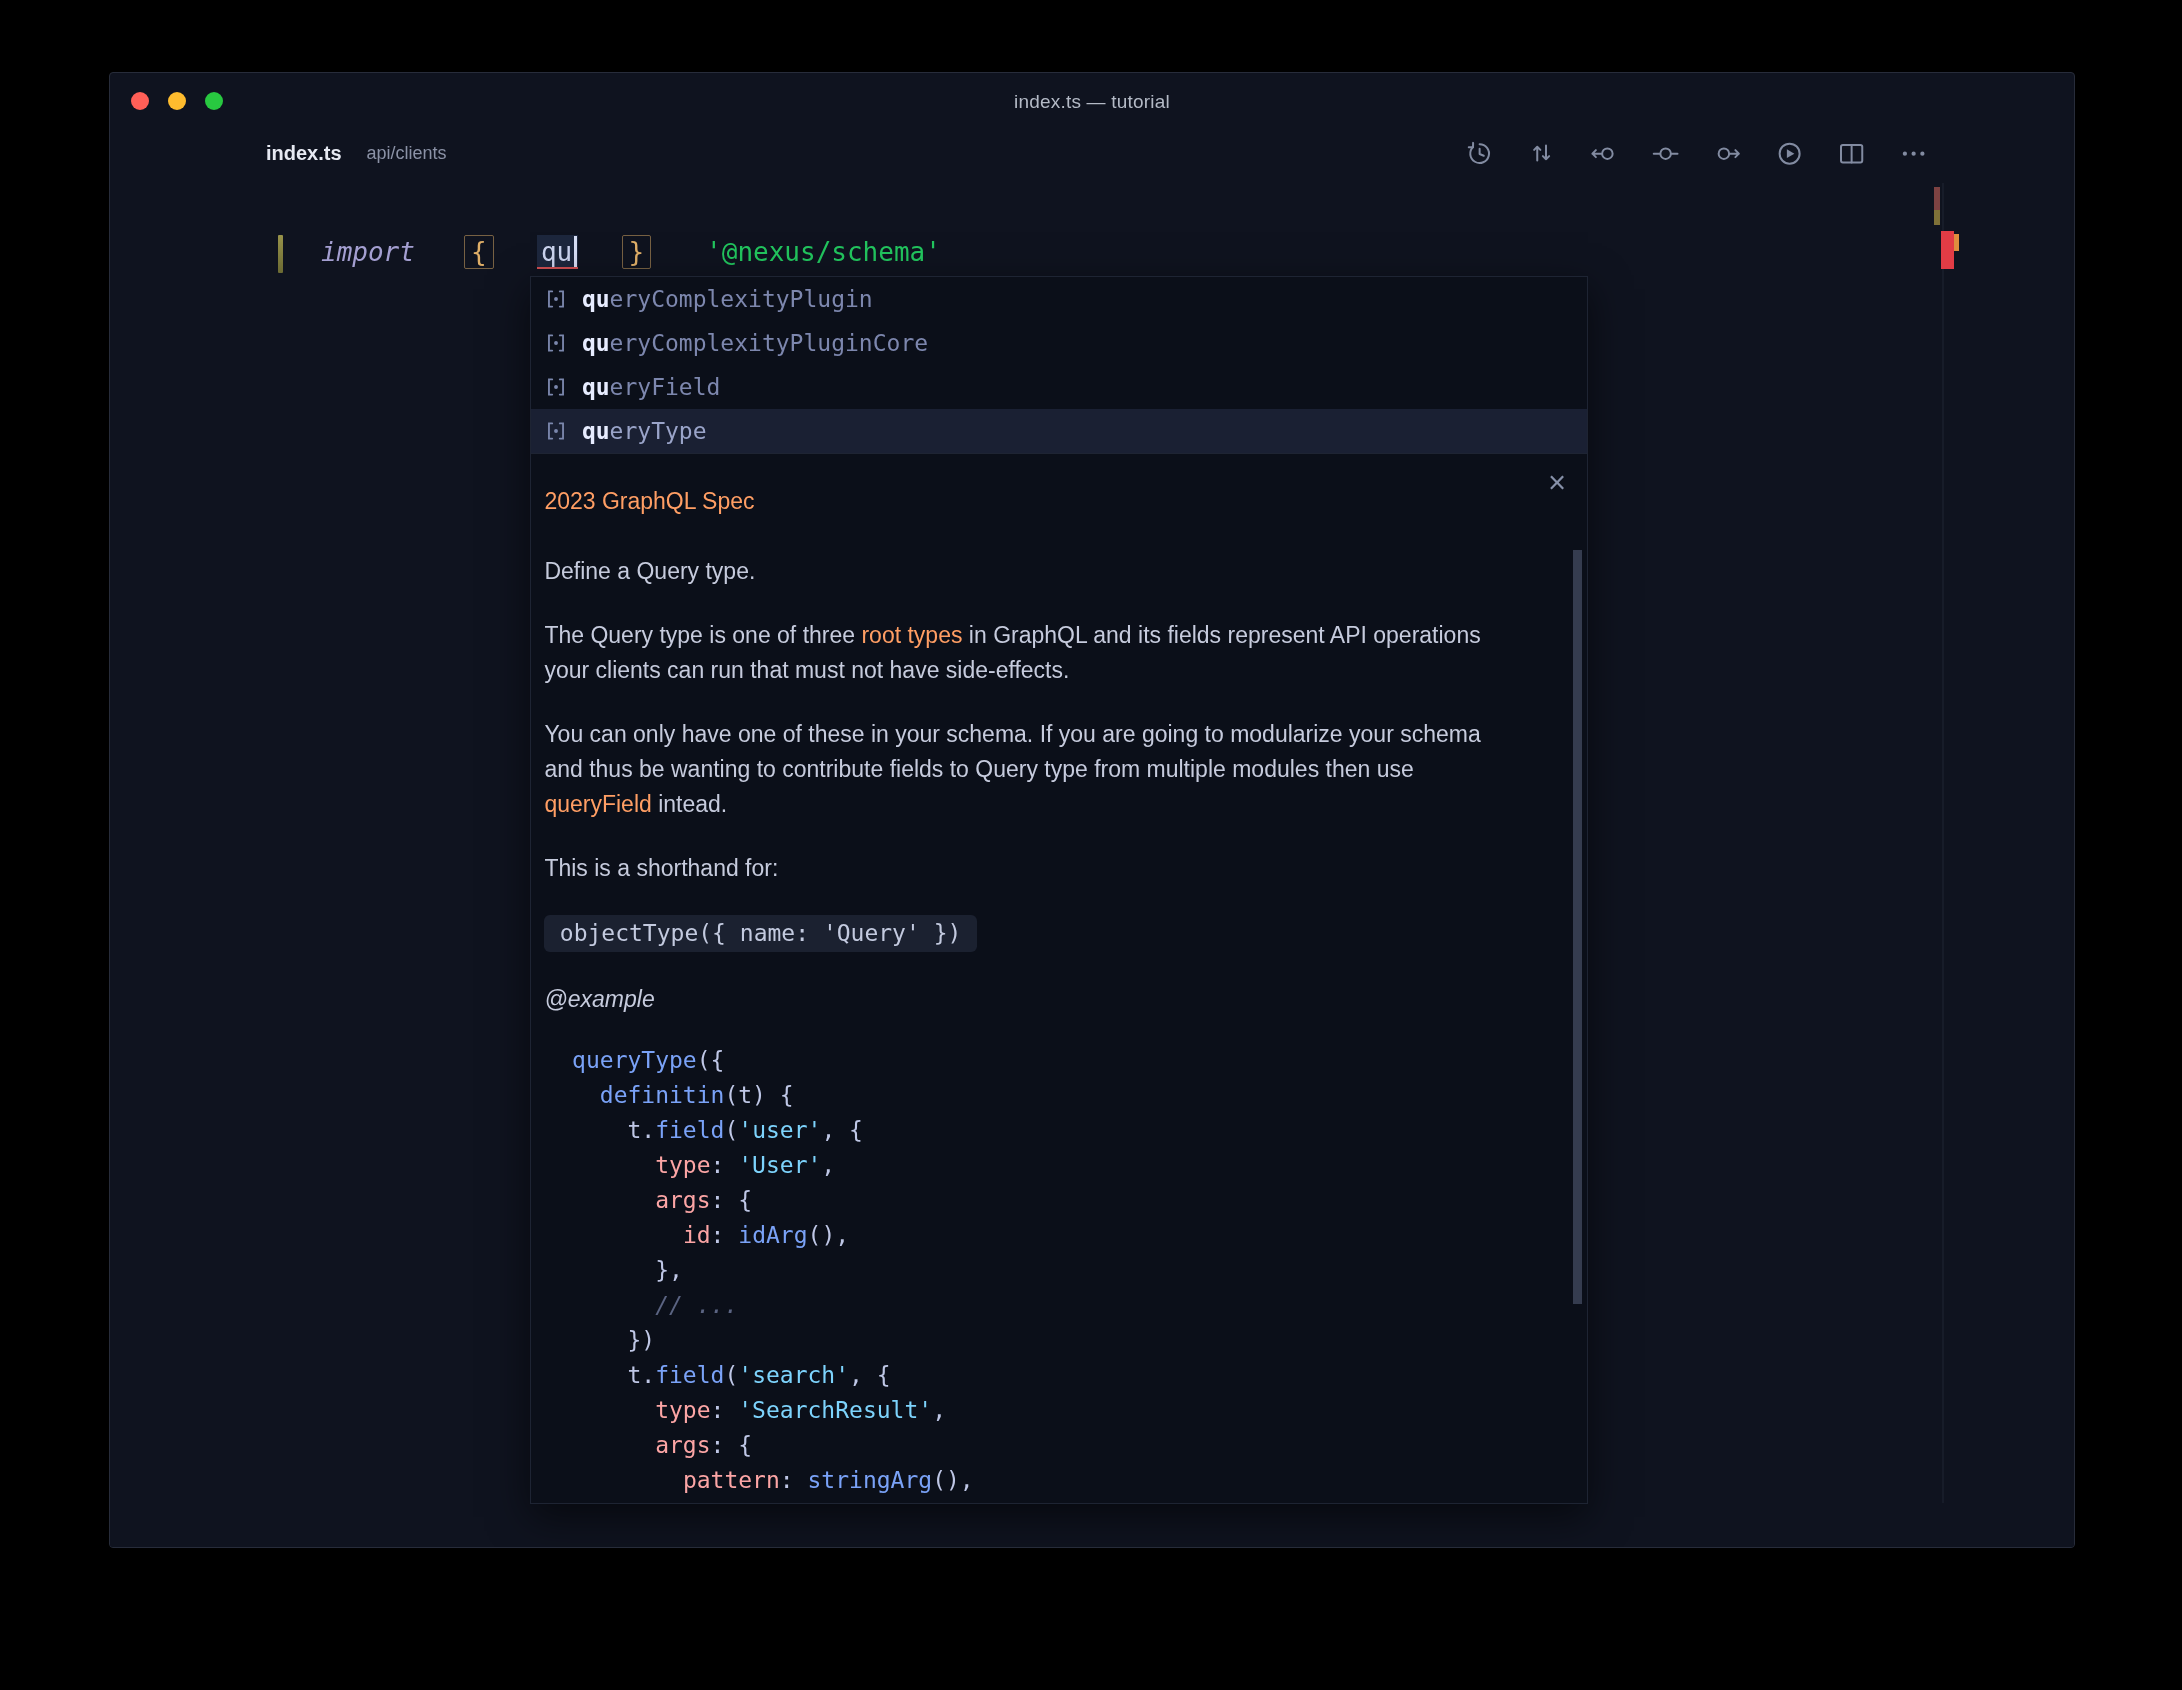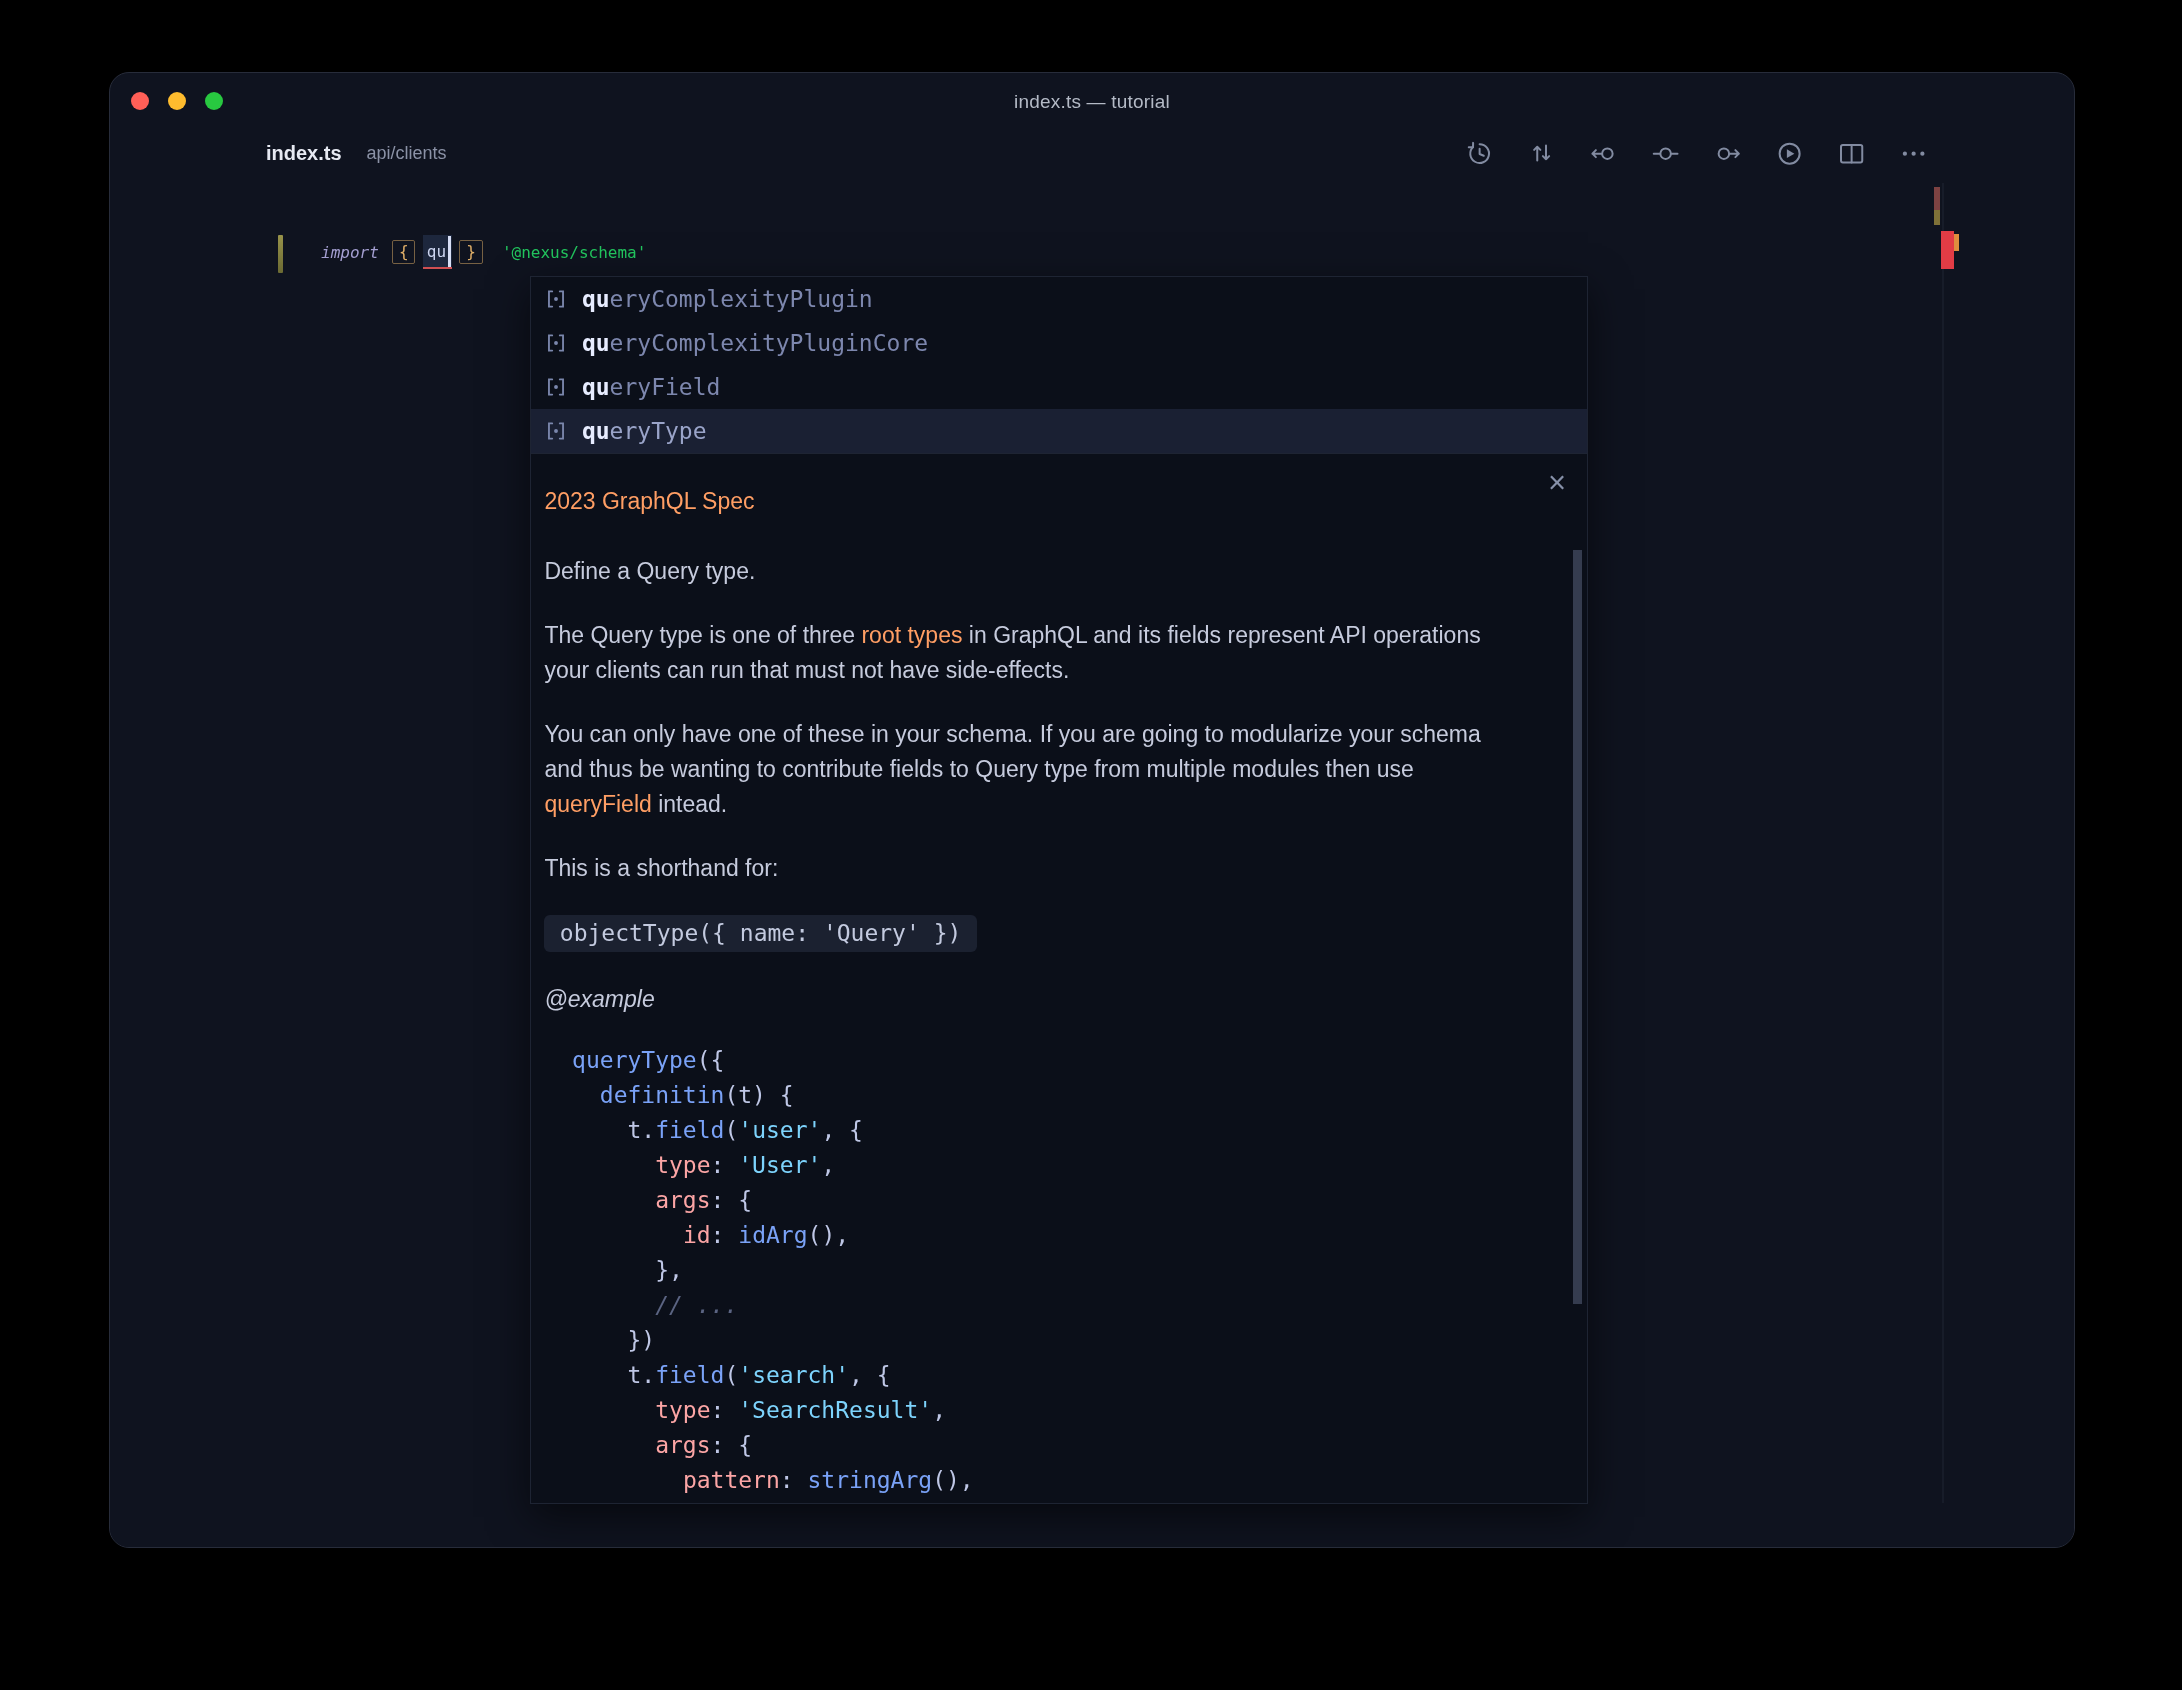--- a/index.html
+++ b/index.html
@@ -4,21 +4,21 @@
 <style>
   * { box-sizing: border-box; }
   html,body { margin:0; padding:0; }
   body {
     width:2183px; height:1691px; background:#000;
     font-family:"Liberation Sans", sans-serif;
     position:relative; overflow:hidden;
   }
   .window {
     position:absolute; left:109px; top:72px; width:1966px; height:1476px;
-    background:#0f131f; border:1px solid #272c3a; border-radius:20px;
+    background:#0f131f; border:1px solid #272c3a; border-radius:4px;
     box-shadow:0 29px 77px rgba(0,0,0,.7); overflow:hidden;
   }
   
   .titlebar { position:relative; height:50px; }
   .traffic { position:absolute; left:21px; top:19px; display:flex; gap:19px; }
   .tl { width:18px; height:18px; border-radius:50%; display:inline-block; }
   .tl.red { background:#ff5f57; }
   .tl.yellow { background:#febc2e; }
   .tl.green { background:#28c840; }
   .title { text-align:center; line-height:58px; font-size:19px; color:#b4bac6; letter-spacing:0.2px; }
@@ -28,21 +28,21 @@
   .crumb { font-size:18px; color:#8b92a6; margin-left:25px; cursor:pointer; }
   .actions { margin-left:auto; margin-right:144px; display:flex; gap:27px; align-items:center; }
   .abtn { width:35px; height:35px; display:flex; align-items:center; justify-content:center; border-radius:5.8px; cursor:pointer; }
   .abtn svg { width:30px; height:30px; stroke:#828ba1; fill:none; stroke-width:1.6; stroke-linecap:round; stroke-linejoin:round; }
   .abtn svg .fill { fill:#828ba1; stroke:none; }
   
   .editor { position:absolute; left:0; right:0; top:110px; bottom:0; background:#0f131f; }
   .gutter-mark { position:absolute; left:168px; top:52px; width:4.8px; height:38px;
     background:linear-gradient(#98934a,#6b6a33); border-radius:1px; }
   .codeline { position:absolute; left:211px; top:44px; height:50px; display:flex; align-items:center;
-    font-family:"DejaVu Sans Mono", monospace; font-size:16px; }
+    font-family:"DejaVu Sans Mono", monospace; font-size:26px;gap:36px; }
   .kw { font-style:italic; color:#a49fd1; margin-right:9.6px; }
   .brace { color:#e0af68; border:1px solid rgba(224,175,104,.5); padding:1px 5.8px 1.9px; border-radius:1.9px; margin:0 3.8px; }
   .typedwrap { display:inline-flex; align-items:center; margin:0 3.8px; background:rgba(122,162,247,.14);
     border-bottom:2.9px solid #cf4f52; padding:1.9px 1px 0 3.8px; }
   .typed { color:#ccd5f0; }
   .caret { width:2.9px; height:31px; background:#d7def5; margin-left:1.9px; }
   .str { color:#22c55e; margin-left:15.4px; }
   
   .suggest { position:absolute; left:420px; top:93px; width:1058px;
     background:#0b0f19; border:1px solid #1e2433; box-shadow:0 13.4px 38px rgba(0,0,0,.55); }

